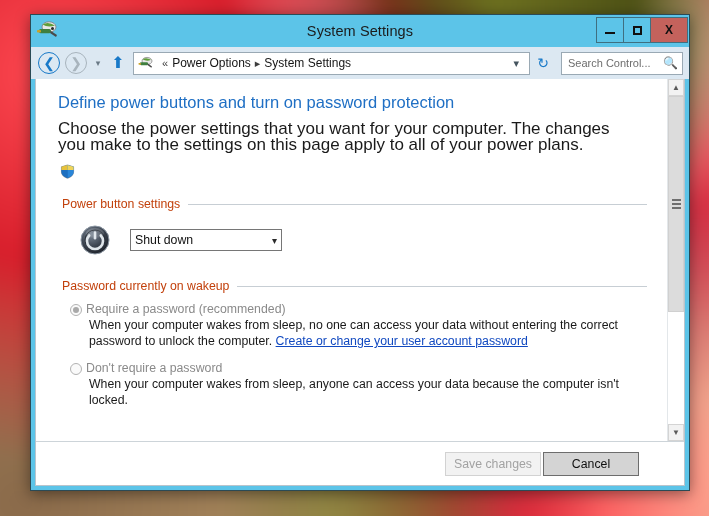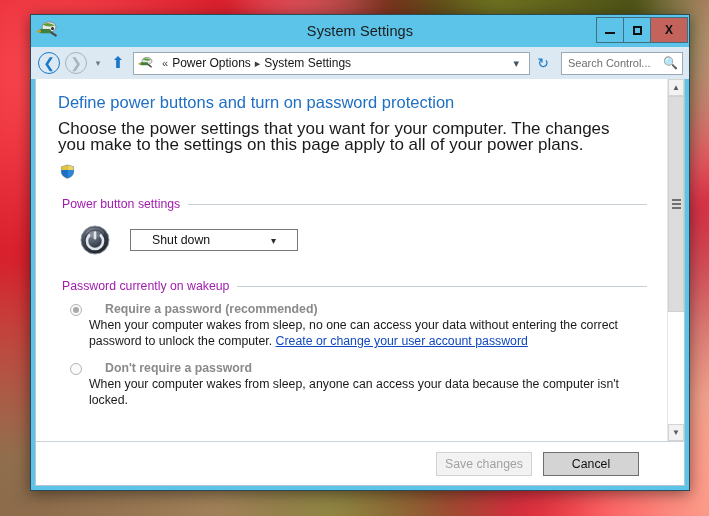--- a/index.html
+++ b/index.html
@@ -152,42 +152,42 @@
   }
 
   #uac-row { display: flex; align-items: center; gap: 7px; margin: 0 0 14px 2px; }
   .link { color: #1868c8; font-size: 12.3px; cursor: pointer; }
   .link-underline { color: #1149c0; font-size: 12.3px; text-decoration: underline; cursor: pointer; }
 
   .section-head {
     display: flex; align-items: center; gap: 8px;
     margin: 0 0 6px 4px;
   }
-  .section-head .lbl { font-size: 12.3px; color: #a21caf; white-space: nowrap; }
+  .section-head .lbl { font-size: 12.3px; color: #c2410c; white-space: nowrap; }
   .section-head .rule { flex: 1 1 auto; height: 1px; background: #c7ced4; }
 
   #power-row {
     display: flex; align-items: center; gap: 14px;
     margin: 14px 0 0 22px;
   }
   #power-icon { width: 30px; height: 30px; flex: 0 0 auto; }
   #power-label { font-size: 12.3px; color: #1a1a1a; }
   #power-select {
-    width: 168px; height: 22px;
+    width: 152px; height: 22px;
     border: 1px solid #767676; background: #fff;
-    display: flex; align-items: center; padding: 0 21px;
+    display: flex; align-items: center; padding: 0 4px;
     font-size: 12.3px; color: #101010;
     margin-left: 6px;
   }
   #power-select .val { flex: 1 1 auto; }
   #power-select .chev { color: #2b2b2b; font-size: 10px; }
 
   #pw-section { margin-top: 24px; }
   .radio-block { margin: 9px 0 0 12px; }
-  .radio-line { display: flex; align-items: flex-start; gap: 23px; font-weight: bold; }
+  .radio-line { display: flex; align-items: flex-start; gap: 4px; }
   .radio {
     width: 12px; height: 12px; border-radius: 50%;
     border: 1px solid #b2b2b2; background: #fafafa;
     flex: 0 0 auto; margin-top: 2px;
     display: flex; align-items: center; justify-content: center;
   }
   .radio .dot { width: 6px; height: 6px; border-radius: 50%; background: #a9a9a9; }
   .radio-label { font-size: 12.3px; color: #8a8a8a; }
   .radio-desc {
     font-size: 12.3px; color: #1a1a1a; line-height: 16px;
@@ -215,21 +215,21 @@
   }
   #sb-grip { width: 9px; }
   #sb-grip div { height: 2px; background: #6f6f6f; margin: 2px 0; }
 
   
   #footer {
     flex: 0 0 auto; height: 44px;
     border-top: 1px solid #cdd4d9;
     background: #ffffff;
     display: flex; align-items: center; justify-content: flex-end;
-    padding-right: 45px; gap: 11px;
+    padding-right: 45px; gap: 2px;
   }
   .btn {
     height: 24px; min-width: 96px;
     font-size: 12.3px; font-family: "Liberation Sans", sans-serif;
     display: flex; align-items: center; justify-content: center;
   }
   #btn-save { background: #f2f2f2; border: 1px solid #d2d2d2; color: #a2a2a2; }
   #btn-cancel { background: #d4d4d4; border: 1px solid #6d6d6d; color: #101010; }
 </style>
 </head>

